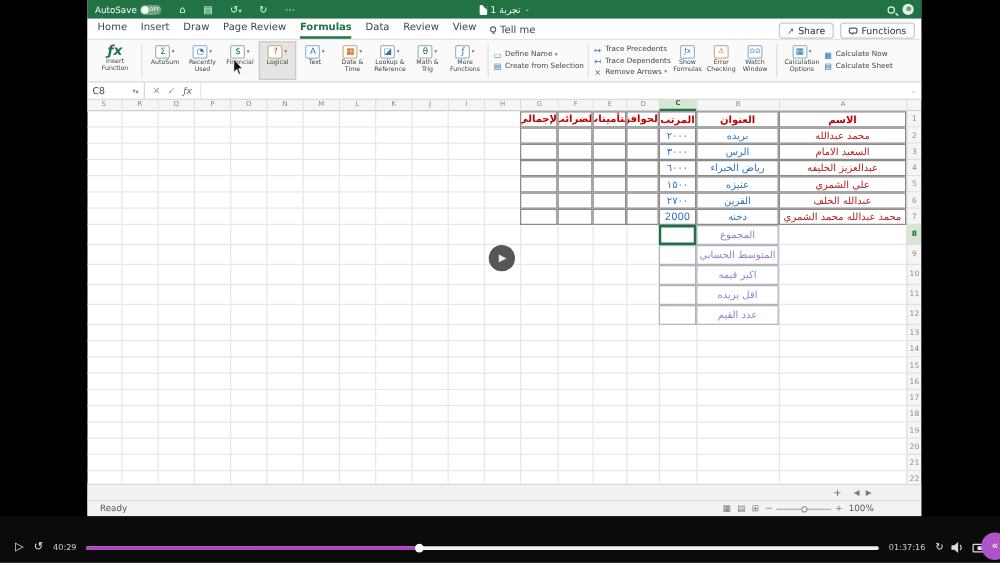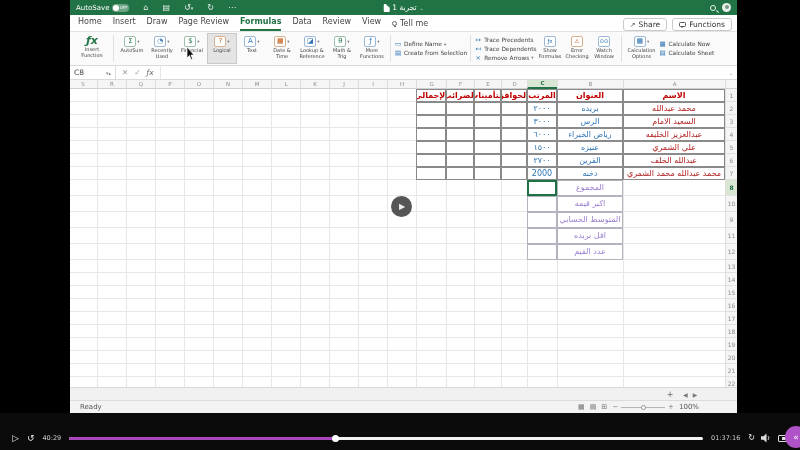--- a/index.html
+++ b/index.html
@@ -515,45 +515,45 @@
           <div class="cell" style="width: 29px; height: 16px; line-height: 16px; font-size: 8px;"></div>
           <div class="cell" style="width: 29px; height: 16px; line-height: 16px; font-size: 8px;"></div>
           <div class="cell" style="width: 29px; height: 16px; line-height: 16px; font-size: 8px;"></div>
           <div class="cell" style="width: 29px; height: 16px; line-height: 16px; font-size: 8px;"></div>
           <div class="cell" style="width: 29px; height: 16px; line-height: 16px; font-size: 8px;"></div>
           <div class="cell" style="width: 29px; height: 16px; line-height: 16px; font-size: 8px;"></div>
           <div class="cell" style="width: 29px; height: 16px; line-height: 16px; font-size: 8px;"></div>
           <div class="cell" style="width: 29px; height: 16px; line-height: 16px; font-size: 8px;"></div>
         </div>
         <div class="grow">
-          <div class="cell rn" style="width: 12px; height: 16px; line-height: 16px;">10</div>
+          <div class="cell rn" style="width: 12px; height: 16px; line-height: 16px;">9</div>
           <div class="cell" style="width: 102px; height: 16px; line-height: 16px; font-size: 8px;"></div>
-          <div class="cell bd2 t-purple" style="width: 66px; height: 16px; line-height: 16px; font-size: 8px;">اكبر قيمه</div>
+          <div class="cell bd2 t-purple" style="width: 66px; height: 16px; line-height: 16px; font-size: 8px;">المتوسط الحسابي</div>
           <div class="cell bd2" style="width: 30px; height: 16px; line-height: 16px; font-size: 8px;"></div>
           <div class="cell" style="width: 26px; height: 16px; line-height: 16px; font-size: 8px;"></div>
           <div class="cell" style="width: 27px; height: 16px; line-height: 16px; font-size: 8px;"></div>
           <div class="cell" style="width: 28px; height: 16px; line-height: 16px; font-size: 8px;"></div>
           <div class="cell" style="width: 30px; height: 16px; line-height: 16px; font-size: 8px;"></div>
           <div class="cell" style="width: 29px; height: 16px; line-height: 16px; font-size: 8px;"></div>
           <div class="cell" style="width: 29px; height: 16px; line-height: 16px; font-size: 8px;"></div>
           <div class="cell" style="width: 29px; height: 16px; line-height: 16px; font-size: 8px;"></div>
           <div class="cell" style="width: 29px; height: 16px; line-height: 16px; font-size: 8px;"></div>
           <div class="cell" style="width: 29px; height: 16px; line-height: 16px; font-size: 8px;"></div>
           <div class="cell" style="width: 29px; height: 16px; line-height: 16px; font-size: 8px;"></div>
           <div class="cell" style="width: 29px; height: 16px; line-height: 16px; font-size: 8px;"></div>
           <div class="cell" style="width: 29px; height: 16px; line-height: 16px; font-size: 8px;"></div>
           <div class="cell" style="width: 29px; height: 16px; line-height: 16px; font-size: 8px;"></div>
           <div class="cell" style="width: 29px; height: 16px; line-height: 16px; font-size: 8px;"></div>
           <div class="cell" style="width: 29px; height: 16px; line-height: 16px; font-size: 8px;"></div>
           <div class="cell" style="width: 29px; height: 16px; line-height: 16px; font-size: 8px;"></div>
         </div>
         <div class="grow">
-          <div class="cell rn" style="width: 12px; height: 16px; line-height: 16px;">9</div>
+          <div class="cell rn" style="width: 12px; height: 16px; line-height: 16px;">10</div>
           <div class="cell" style="width: 102px; height: 16px; line-height: 16px; font-size: 8px;"></div>
-          <div class="cell bd2 t-purple" style="width: 66px; height: 16px; line-height: 16px; font-size: 8px;">المتوسط الحسابي</div>
+          <div class="cell bd2 t-purple" style="width: 66px; height: 16px; line-height: 16px; font-size: 8px;">اكبر قيمه</div>
           <div class="cell bd2" style="width: 30px; height: 16px; line-height: 16px; font-size: 8px;"></div>
           <div class="cell" style="width: 26px; height: 16px; line-height: 16px; font-size: 8px;"></div>
           <div class="cell" style="width: 27px; height: 16px; line-height: 16px; font-size: 8px;"></div>
           <div class="cell" style="width: 28px; height: 16px; line-height: 16px; font-size: 8px;"></div>
           <div class="cell" style="width: 30px; height: 16px; line-height: 16px; font-size: 8px;"></div>
           <div class="cell" style="width: 29px; height: 16px; line-height: 16px; font-size: 8px;"></div>
           <div class="cell" style="width: 29px; height: 16px; line-height: 16px; font-size: 8px;"></div>
           <div class="cell" style="width: 29px; height: 16px; line-height: 16px; font-size: 8px;"></div>
           <div class="cell" style="width: 29px; height: 16px; line-height: 16px; font-size: 8px;"></div>
           <div class="cell" style="width: 29px; height: 16px; line-height: 16px; font-size: 8px;"></div>

